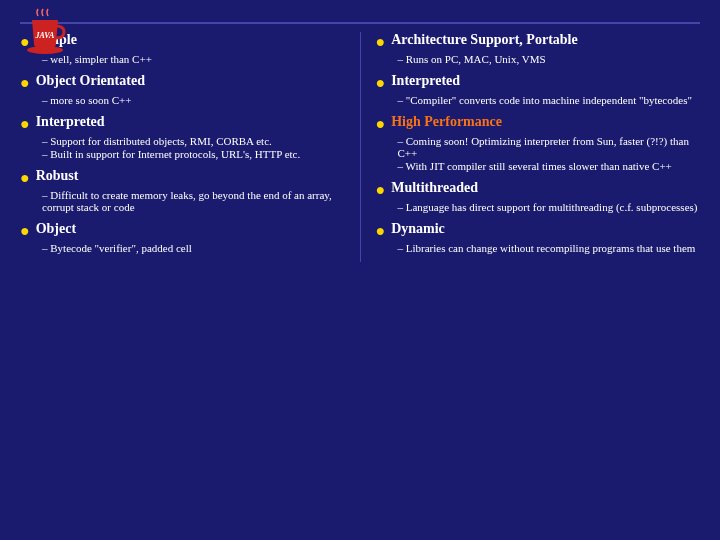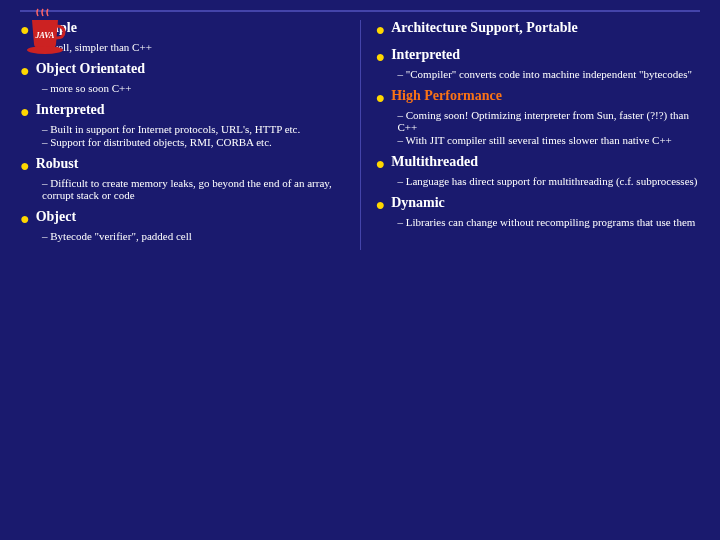--- a/index.html
+++ b/index.html
@@ -18,21 +18,21 @@
       height: 540px;
       background: #1a1a6e;
       position: relative;
       padding: 0;
     }
 
     .header {
       display: flex;
       align-items: center;
       justify-content: center;
-      padding: 0 20px 10px 20px;
+      padding: 12px 20px 10px 20px;
       position: relative;
       font-style: italic;
     }
 
     .java-logo {
       position: absolute;
       left: 20px;
       top: 8px;
       width: 50px;
       height: 50px;
@@ -157,22 +157,22 @@
           <div class="sub-items">
             <p class="sub-item">– more so soon C++</p>
           </div>
         </div>
         <div class="bullet-item">
           <div class="bullet-main">
             <span class="bullet-dot">●</span>
             <span class="bullet-label">Interpreted</span>
           </div>
           <div class="sub-items">
+            <p class="sub-item">– Support for distributed objects, RMI, CORBA etc.</p>
             <p class="sub-item">– Built in support for Internet protocols, URL's, HTTP etc.</p>
-            <p class="sub-item">– Support for distributed objects, RMI, CORBA etc.</p>
           </div>
         </div>
         <div class="bullet-item">
           <div class="bullet-main">
             <span class="bullet-dot">●</span>
             <span class="bullet-label">Robust</span>
           </div>
           <div class="sub-items">
             <p class="sub-item">– Difficult to create memory leaks, go beyond the end of an array, corrupt stack or code</p>
           </div>
@@ -188,20 +188,23 @@
         </div>
       </div>
 
     <div class="divider"></div>
 
     <div class="column" id="right-col">
         <div class="bullet-item">
           <div class="bullet-main">
             <span class="bullet-dot">●</span>
             <span class="bullet-label">Architecture Support, Portable</span>
+          </div>
+          <div class="sub-items">
+            <p class="sub-item">– Runs on PC, MAC, Unix, VMS</p>
           </div>
         </div>
         <div class="bullet-item">
           <div class="bullet-main">
             <span class="bullet-dot">●</span>
             <span class="bullet-label">Interpreted</span>
           </div>
           <div class="sub-items">
             <p class="sub-item">– "Compiler" converts code into machine independent "bytecodes"</p>
           </div>

